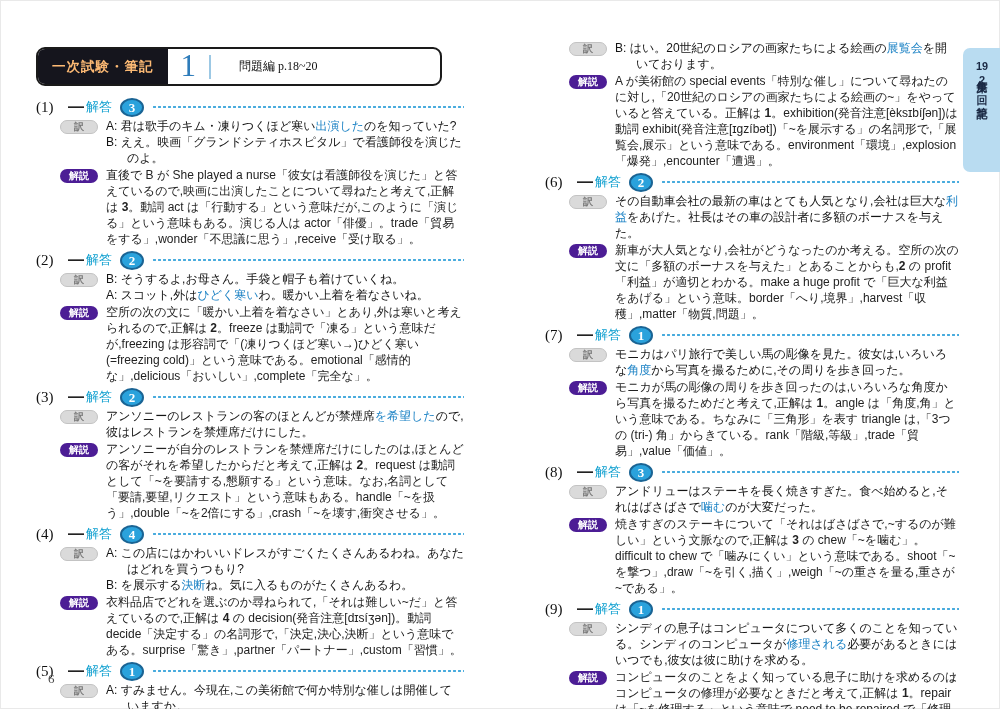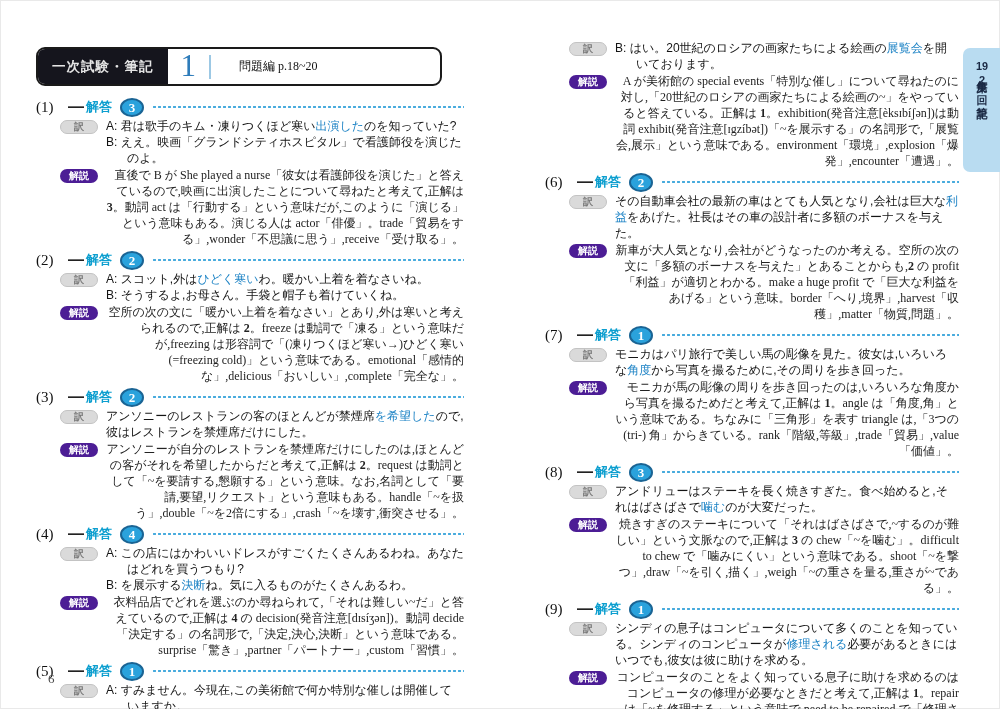--- a/index.html
+++ b/index.html
@@ -14,36 +14,36 @@
   .col { position:absolute; top:47px; }
   .col-left  { left:36px;  width:428px; }
   .col-right { left:545px; width:414px; top:40px; }
 
   
   .header-box {
     width:406px; height:39px; border:2px solid #1a1a1a; border-radius:9px;
     display:flex; align-items:center; overflow:hidden; background:#fff; margin-bottom:12px;
   }
   .header-dark {
-    background:#15151d; color:#e5e5e5; height:100%; display:flex; align-items:center;
+    background:#15151d; color:#fdba74; height:100%; display:flex; align-items:center;
     padding:0 14px; font-weight:bold; font-size:13.5px; letter-spacing:1px; flex:none;
   }
   .header-num {
     font-family:"Liberation Serif", serif; color:#2e7cba; font-size:31px;
     padding:0 13px 2px 13px; flex:none;
   }
   .header-sep { width:2px; height:24px; background:#9cc8e4; flex:none; }
   .header-ref { font-size:12px; padding-left:28px; color:#111; font-family:"Liberation Serif", serif; }
 
   
   .q { margin-bottom:4px; }
   .q-head { display:flex; align-items:center; height:18px; margin:1px 0 2px 0; }
   .q-num  { font-family:"Liberation Serif", serif; font-size:15px; width:32px; flex:none; color:#111; }
   .q-dash { font-weight:bold; color:#222; margin-right:2px; flex:none; }
-  .q-anslabel { color:#0b9ecf; font-weight:bold; font-size:13px; flex:none; }
+  .q-anslabel { color:#0b9ecf; font-weight:normal; font-size:13px; flex:none; }
   .q-badge {
     background:#2aa2dc; border:2px solid #1a6494; color:#fff; border-radius:50%;
     width:24px; height:19px; line-height:15px; text-align:center; font-weight:bold;
     font-size:13px; margin:0 6px 0 8px; flex:none; font-family:"Liberation Serif", serif;
   }
   .q-dots {
     flex:1; height:4px; margin-left:2px;
     background-image:radial-gradient(circle, #46aadd 1.1px, transparent 1.4px);
     background-size:5px 4px; background-repeat:repeat-x; background-position:0 50%;
   }
@@ -51,21 +51,21 @@
   .q-row { display:flex; align-items:flex-start; margin-bottom:1px; }
   .tag {
     width:38px; height:14px; border-radius:8px; font-size:10px; text-align:center;
     line-height:14px; margin:2px 8px 0 24px; flex:none; font-weight:bold;
   }
   .tag-yaku { background:#dadada; color:#7a7a7a; border:1px solid #c3c3c3; line-height:12px; }
   .tag-kaisetsu { background:#4c1d95; color:#fff; }
 
   .q-text { flex:1; font-size:12px; line-height:16px; }
   .trans  { font-family:Liberation Sans, sans-serif; color:#141414; }
-  .expl   { font-family:Liberation Serif, serif; color:#222;text-align:right; }
+  .expl   { font-family:Liberation Sans, sans-serif; color:#222; }
   .line.hang { padding-left:21px; text-indent:-21px; }
   .hl   { color:#1d83c5; }
   .bold { font-weight:bold; }
 
   
   .side-tab {
     position:absolute; right:0; top:48px; width:37px; height:124px;
     background:#b9dcf1; border-radius:7px 0 0 7px; display:flex; justify-content:center;
     padding-top:12px;
   }
@@ -120,22 +120,22 @@
       <div class="q-head">
         <span class="q-num">(2)</span>
         <span class="q-dash">―</span>
         <span class="q-anslabel">解答</span>
         <span class="q-badge">2</span>
         <span class="q-dots"></span>
       </div>
       <div class="q-row">
         <span class="tag tag-yaku">訳</span>
         <div class="q-text trans">
+          <div class="line hang"><span>B: そうするよ,お母さん。手袋と帽子も着けていくね。</span></div>
           <div class="line hang"><span>A: スコット,外は</span><span class="hl">ひどく寒い</span><span>わ。暖かい上着を着なさいね。</span></div>
-          <div class="line hang"><span>B: そうするよ,お母さん。手袋と帽子も着けていくね。</span></div>
         </div>
       </div>
       <div class="q-row">
         <span class="tag tag-kaisetsu">解説</span>
         <div class="q-text expl"><span>空所の次の文に「暖かい上着を着なさい」とあり,外は寒いと考えられるので,正解は </span><span class="bold">2</span><span>。freeze は動詞で「凍る」という意味だが,freezing は形容詞で「(凍りつくほど寒い→)ひどく寒い(=freezing cold)」という意味である。emotional「感情的な」,delicious「おいしい」,complete「完全な」。</span></div>
       </div>
     </div>
     <div class="q">
       <div class="q-head">
         <span class="q-num">(3)</span>

